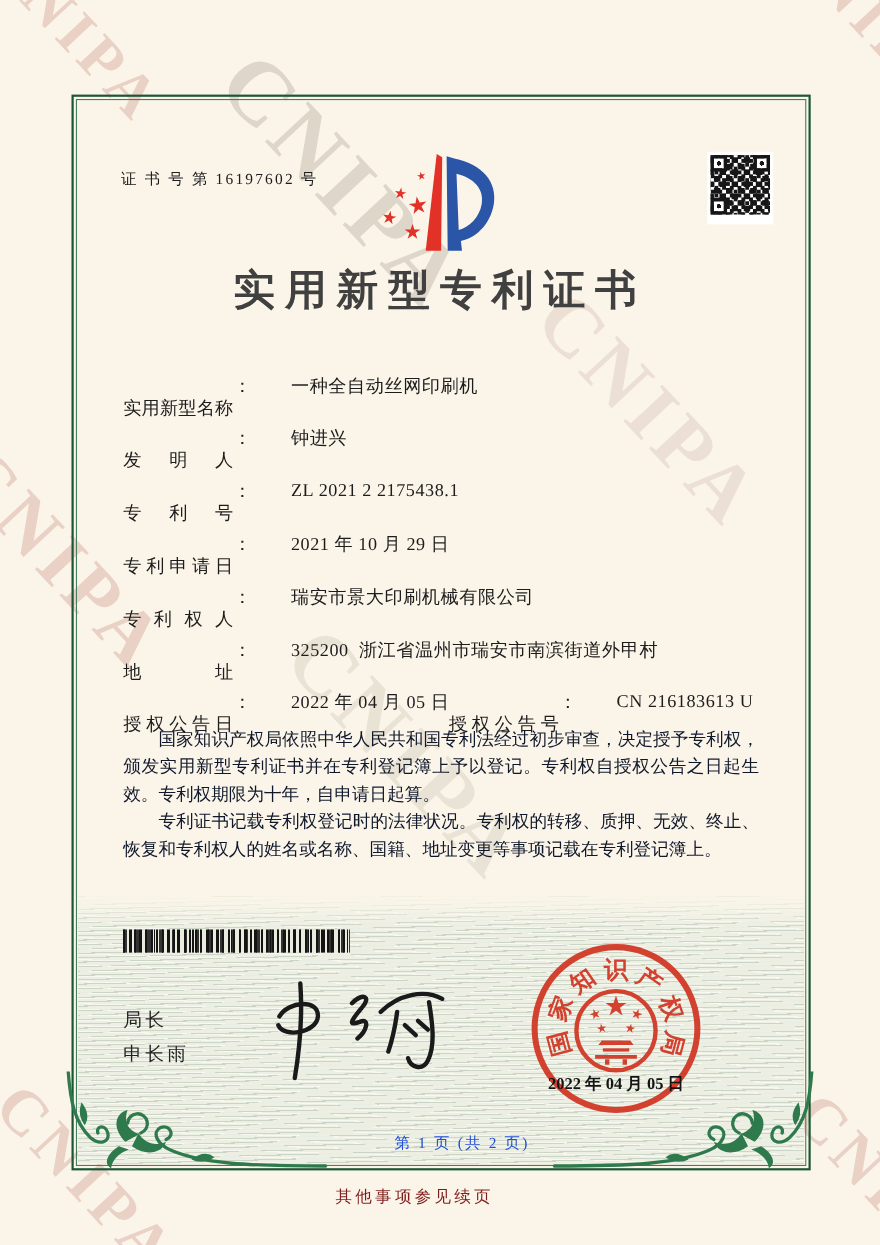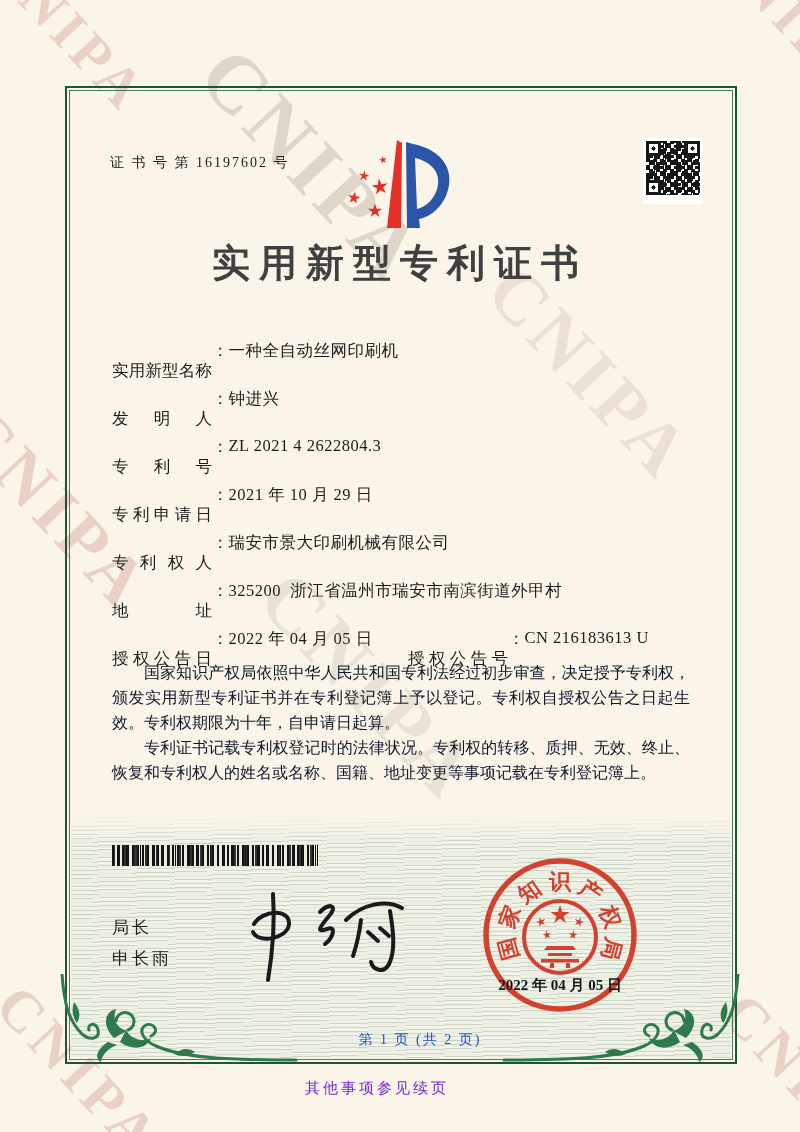--- a/index.html
+++ b/index.html
@@ -60,21 +60,21 @@
     font-size:38px; font-weight:bold; letter-spacing:9px; color:#404040; z-index:3;
   }
   
   .field { position:absolute; left:112px; font-size:16.5px; z-index:3; white-space:nowrap; }
   .flabel {
     display:inline-block; width:100px; text-align:justify; text-align-last:justify;
     vertical-align:top;
     margin-top:20px;
   }
   .fsep { display:inline-block; vertical-align:top; }
-  .fval { display:inline-block; vertical-align:top; letter-spacing:0.5px; white-space:pre; }
+  .fval { display:inline-block; vertical-align:top; letter-spacing:0.5px; white-space:pre;margin-left:36px; }
   .grant-group2 { position:absolute; left:296px; top:0; white-space:nowrap; }
   .grant-group2 .flabel { width:100px; }
   
   .body-text {
     position:absolute; left:112px; top:660px; width:578px;
     font-size:16px; line-height:25px; text-align:justify; z-index:3; color:#0f172a;
   }
   .body-text p { text-indent:2em; }
   
   .barcode {
@@ -98,21 +98,21 @@
   .seal-date {
     position:absolute; left:478px; top:976px; width:164px; text-align:center;
     font-size:15px; font-weight:bold; color:#141414; z-index:4; white-space:pre;
   }
   .page-footer {
     position:absolute; left:270px; top:1031px; width:300px; text-align:center;
     font-size:14px; letter-spacing:2px; color:#1d4ed8; z-index:3;
   }
   .continuation {
     position:absolute; left:227px; top:1079px; width:300px; text-align:center;
-    font-size:15px; letter-spacing:3px; color:#6d28d9; z-index:3;
+    font-size:15px; letter-spacing:3px; color:#7f1d1d; z-index:3;
   }
   .flourishes { position:absolute; left:56px; top:974px; z-index:3; }
 </style>
 </head>
 <body>
 
 <div class="page">
 
   <div class="wm wm-pink" style="left:-34px; top:-4px;  font-size:56px;">CNIPA</div>
   <div class="wm wm-pink" style="left:688px; top:-18px; font-size:56px;">CNIPA</div>
@@ -154,21 +154,21 @@
 
   <h1 class="title">实用新型专利证书</h1>
 
   <div class="field" style="top:340px;">
     <span class="flabel">实用新型名称</span><span class="fsep">：</span><span class="fval">一种全自动丝网印刷机</span>
   </div>
   <div class="field" style="top:388px;">
     <span class="flabel">发明人</span><span class="fsep">：</span><span class="fval">钟进兴</span>
   </div>
   <div class="field" style="top:436px;">
-    <span class="flabel">专利号</span><span class="fsep">：</span><span class="fval">ZL 2021 4 2622804.3</span>
+    <span class="flabel">专利号</span><span class="fsep">：</span><span class="fval">ZL 2021 2 2175438.1</span>
   </div>
   <div class="field" style="top:484px;">
     <span class="flabel">专利申请日</span><span class="fsep">：</span><span class="fval">2021 年 10 月 29 日</span>
   </div>
   <div class="field" style="top:532px;">
     <span class="flabel">专利权人</span><span class="fsep">：</span><span class="fval">瑞安市景大印刷机械有限公司</span>
   </div>
   <div class="field" style="top:580px;">
     <span class="flabel">地址</span><span class="fsep">：</span><span class="fval">325200  浙江省温州市瑞安市南滨街道外甲村</span>
   </div>

